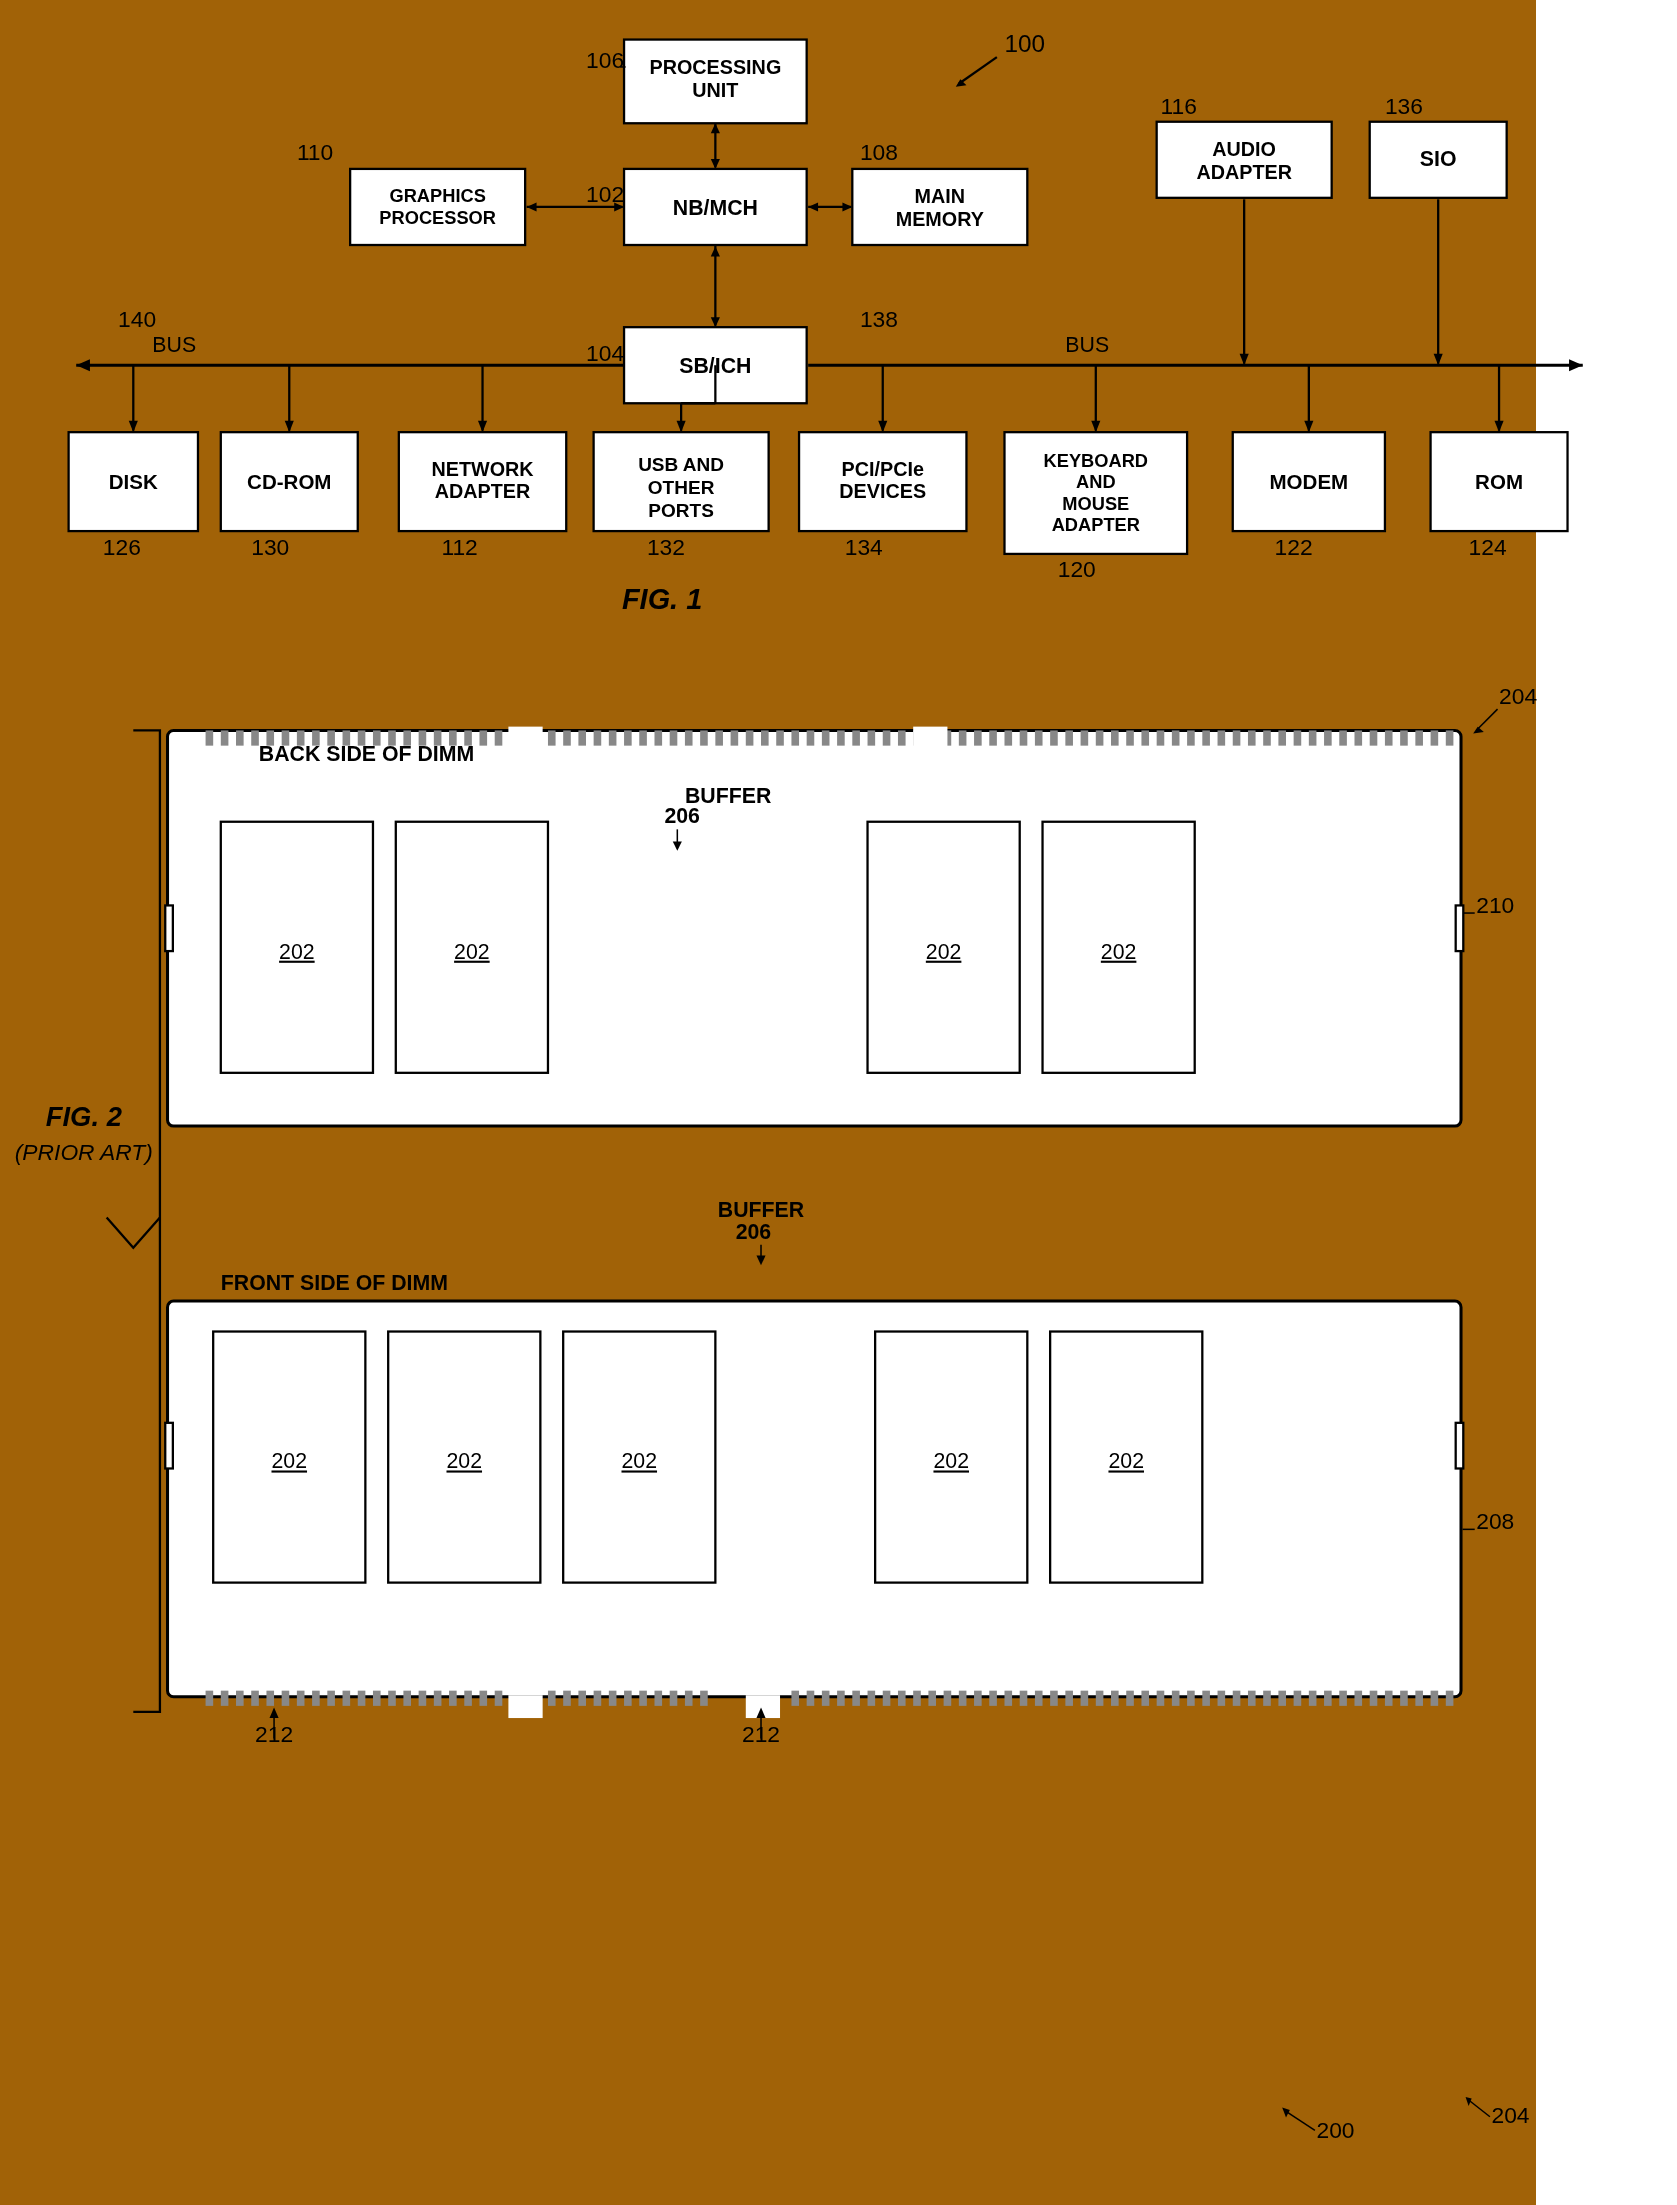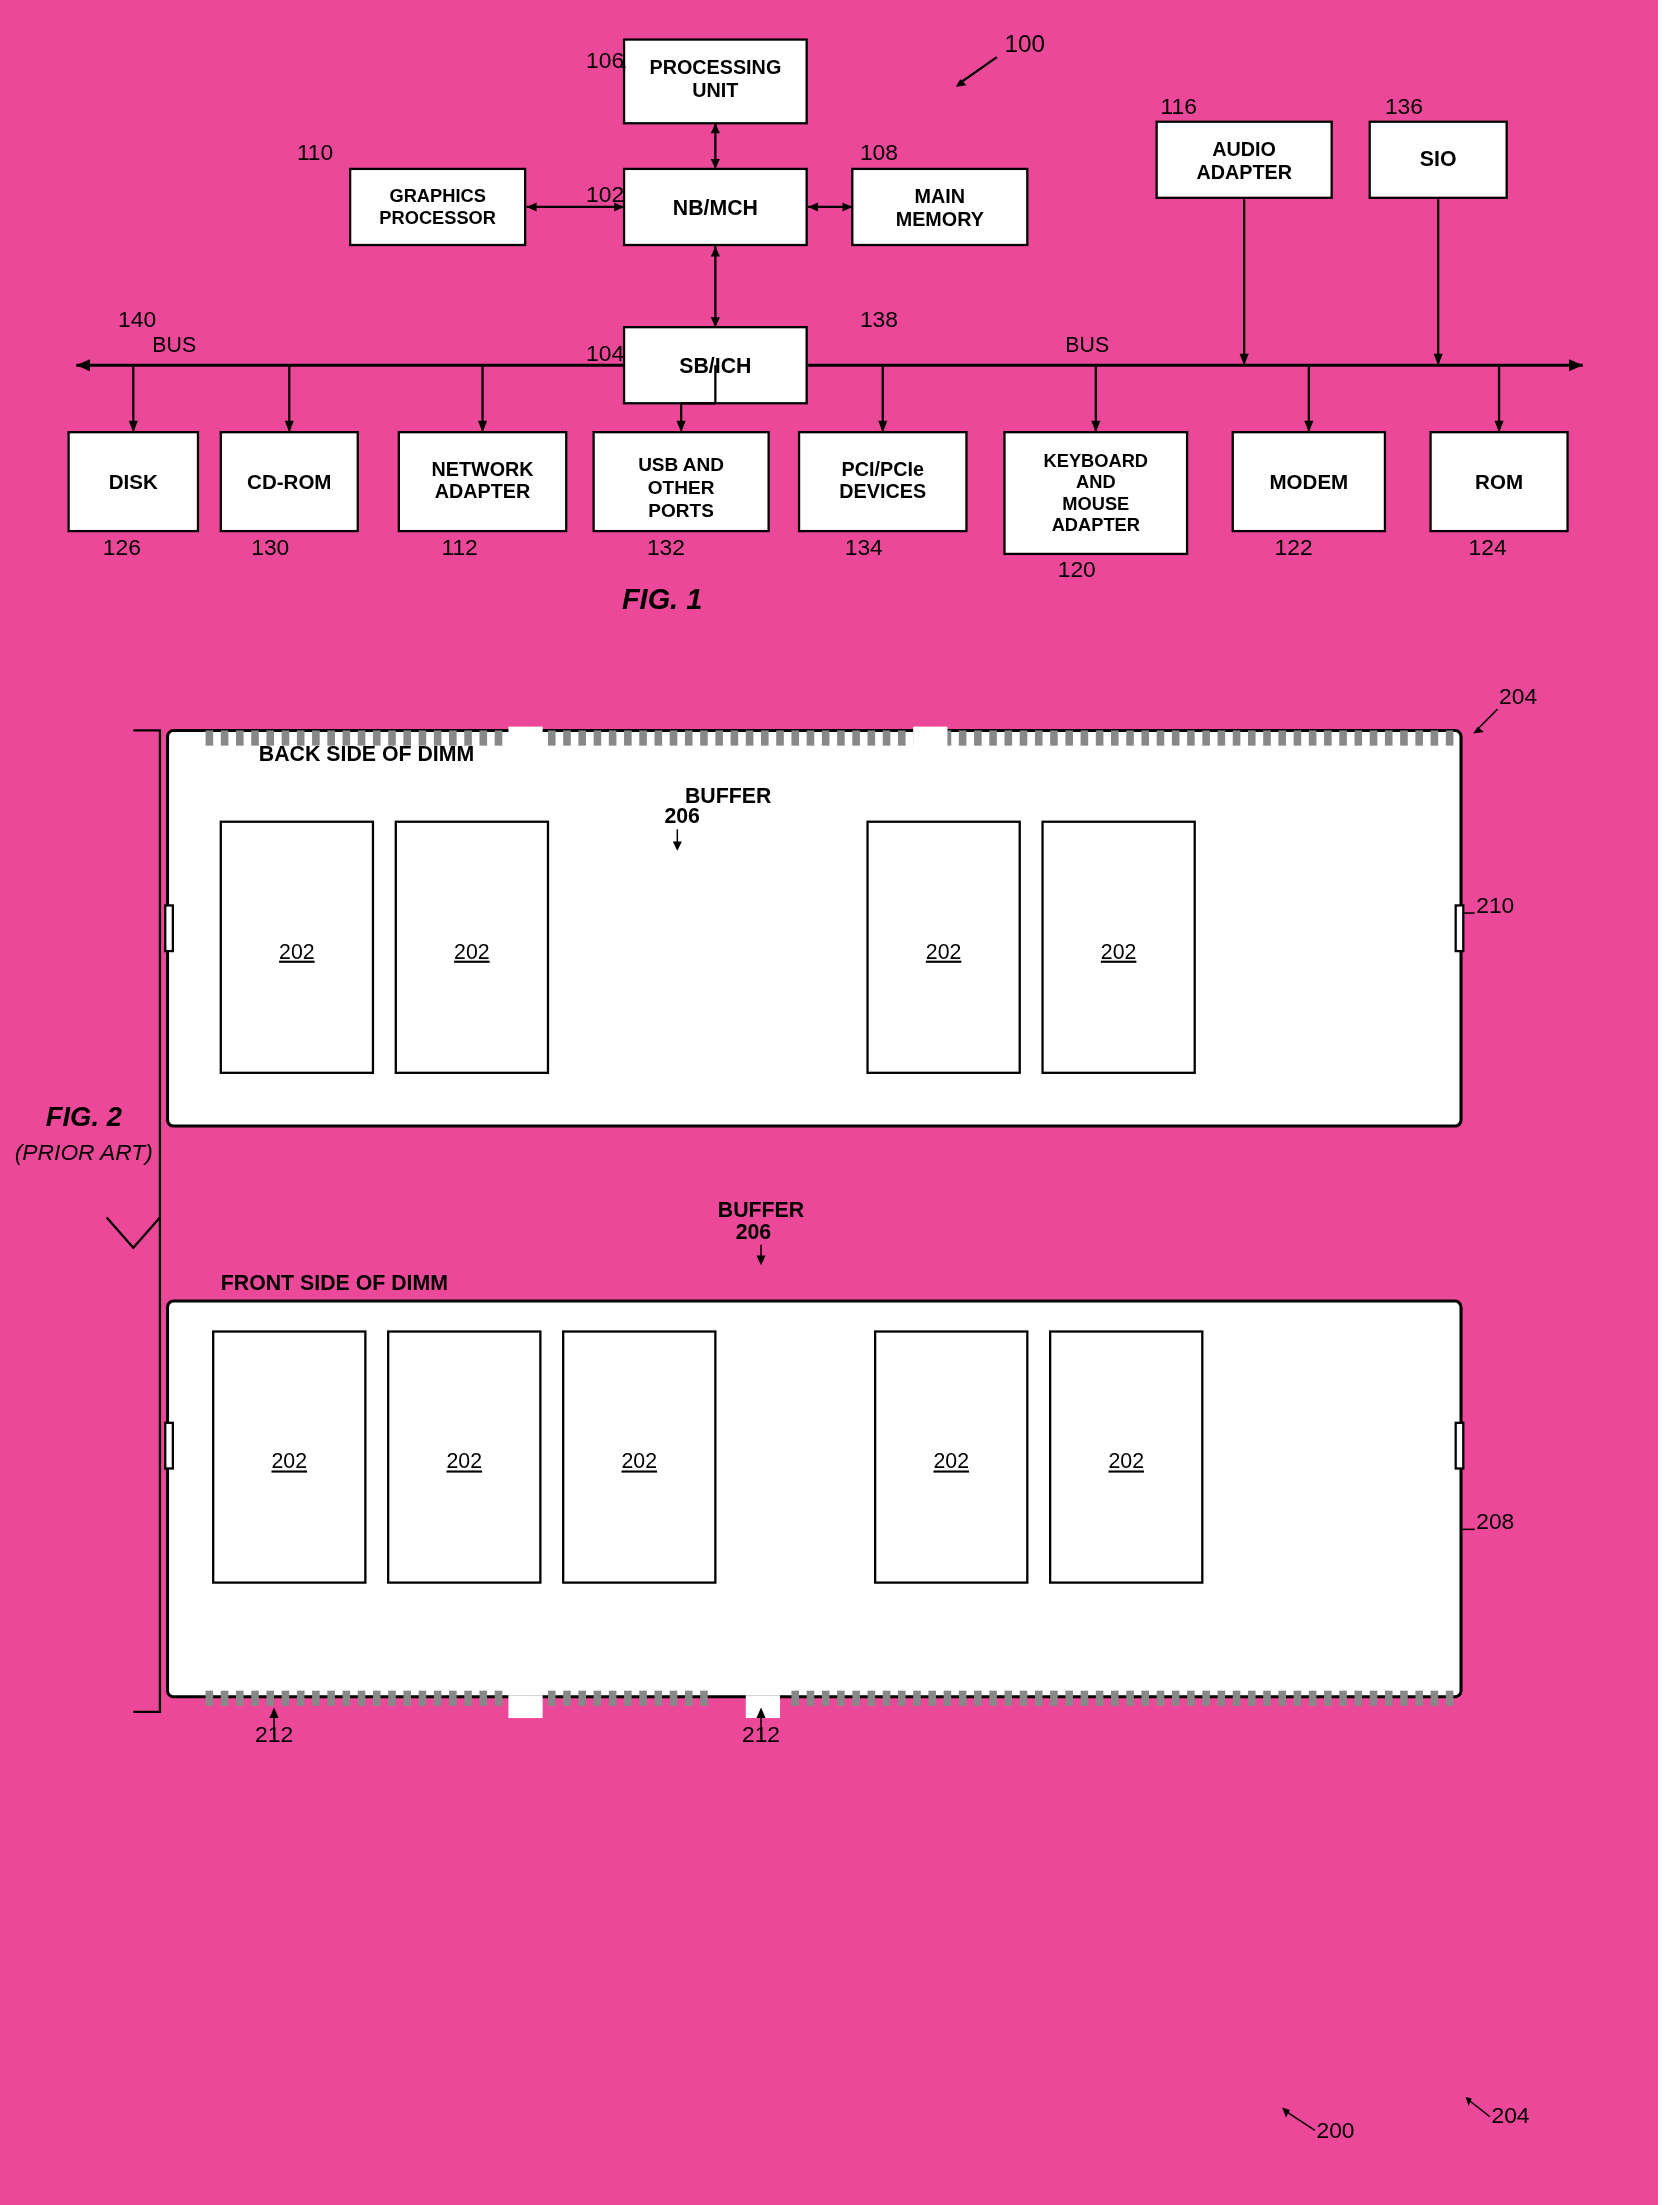--- a/index.html
+++ b/index.html
@@ -6,23 +6,23 @@
     body {
       background: #ffffff;
       font-family: Arial, Helvetica, sans-serif;
       width: 1678px;
       min-height: 2205px;
       position: relative;
       overflow: hidden;
     }
 
     .page-container {
-      width: 1658px;
+      width: 1536px;
       min-height: 2205px;
-      background: #ec4899;
+      background: #a16207;
       position: relative;
     }
   </style>
 </head>
 <body>
 
 <div class="page-container">
 
   <svg width="1678" height="2205" style="position:absolute;top:0;left:0;" viewBox="0 0 2205 2898">
 

